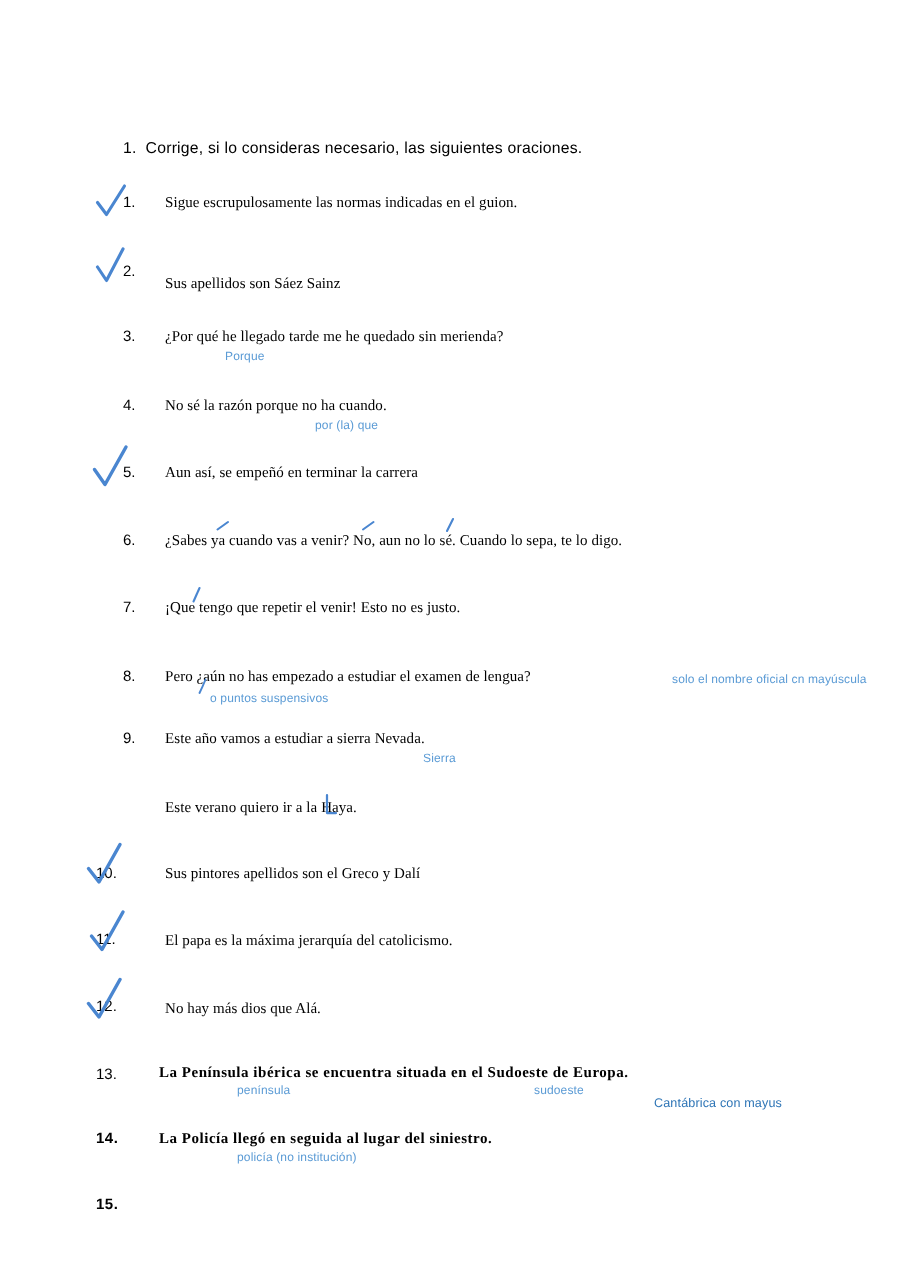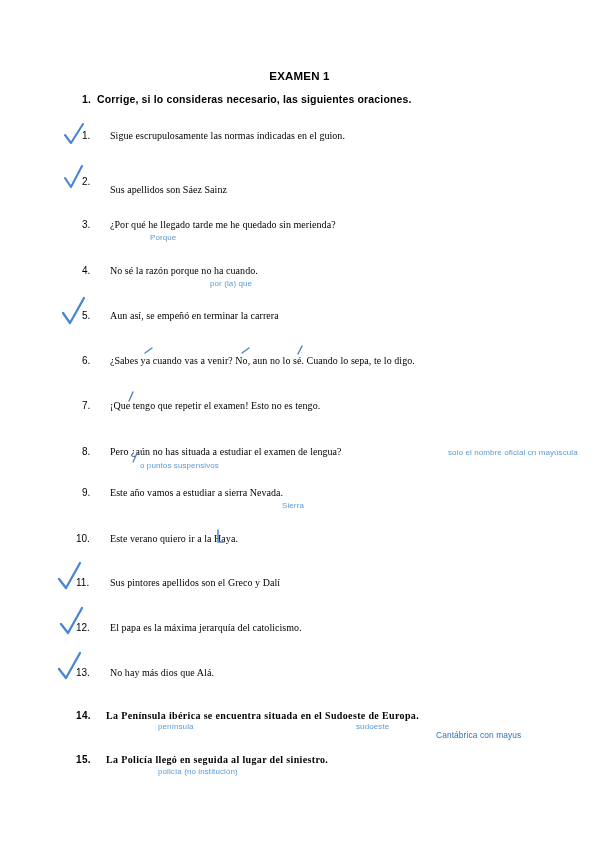--- a/index.html
+++ b/index.html
@@ -31,21 +31,21 @@
     font-weight: bold;
     letter-spacing: 0.2px;
   }
 
   
   .prompt {
     position: absolute;
     left: 82px;
     top: 93px;
     font-size: 10.5px;
-    font-weight: bold;
+    font-weight: normal;
     letter-spacing: 0.15px;
     white-space: nowrap;
     text-align: right;
   }
   .prompt .num { margin-right: 6px; }
 
   
   .row {
     position: absolute;
     left: 0;
@@ -53,21 +53,21 @@
     height: 0;
   }
   .row .idx {
     position: absolute;
     left: 82px;
     width: 26px;
     text-align: left;
     font-size: 10px;
     white-space: nowrap;
   }
-  .row.wide .idx { left: 76px; width: 30px; }
+  .row.wide .idx { left: 64px; width: 30px; margin-top: 44px; }
   .row .sent {
     position: absolute;
     left: 110px;
     font-size: 10px;
     white-space: nowrap;
     letter-spacing: 0.05px;
     font-family: Liberation Serif, serif;
   }
   
   .row.alt .idx,
@@ -103,21 +103,20 @@
     position: absolute;
     pointer-events: none;
   }
   .mark svg { display: block; }
 </style>
 </head>
 <body>
 
 <div id="page">
 
-  <div class="doc-title">EXAMEN 1</div>
 
   <div class="prompt">
     <span class="num">1.</span><span>Corrige, si lo consideras necesario, las siguientes oraciones.</span>
   </div>
 
   <div class="row" style="top:0">
     <span class="idx" style="top:130px">1.</span>
     <span class="sent" style="top:130px">Sigue escrupulosamente las normas indicadas en el guion.</span>
   </div>
   <div class="check" style="left:62px; top:119px">
@@ -174,31 +173,31 @@
       </svg>
   </div>
   <div class="mark" style="left:295px; top:345px">
     <svg width="10" height="11" viewBox="0 0 10 11">
         <path d="M7 1 L3 9" fill="none" stroke="#4A86D0" stroke-width="1.4" stroke-linecap="round"></path>
       </svg>
   </div>
 
   <div class="row" style="top:0">
     <span class="idx" style="top:400px">7.</span>
-    <span class="sent" style="top:400px">¡Que tengo que repetir el examen! Esto no es tengo.</span>
+    <span class="sent" style="top:400px">¡Que tengo que repetir el venir! Esto no es justo.</span>
   </div>
   <div class="mark" style="left:126px; top:391px">
     <svg width="10" height="12" viewBox="0 0 10 12">
         <path d="M7 1 L3 10" fill="none" stroke="#4A86D0" stroke-width="1.4" stroke-linecap="round"></path>
       </svg>
   </div>
 
   <div class="row" style="top:0">
     <span class="idx" style="top:446px">8.</span>
-    <span class="sent" style="top:446px">Pero ¿aún no has situada a estudiar el examen de lengua?</span>
+    <span class="sent" style="top:446px">Pero ¿aún no has empezado a estudiar el examen de lengua?</span>
   </div>
   <div class="mark" style="left:132px; top:452px">
     <svg width="8" height="12" viewBox="0 0 8 12">
         <path d="M5 1 Q3 6 1 10" fill="none" stroke="#4A86D0" stroke-width="1.3" stroke-linecap="round"></path>
       </svg>
   </div>
   <div class="note" style="left:408px; top:448px">solo el nombre oficial cn mayúscula</div>
   <div class="note" style="left:100px; top:461px">o puntos suspensivos</div>
 
   <div class="row" style="top:0">

